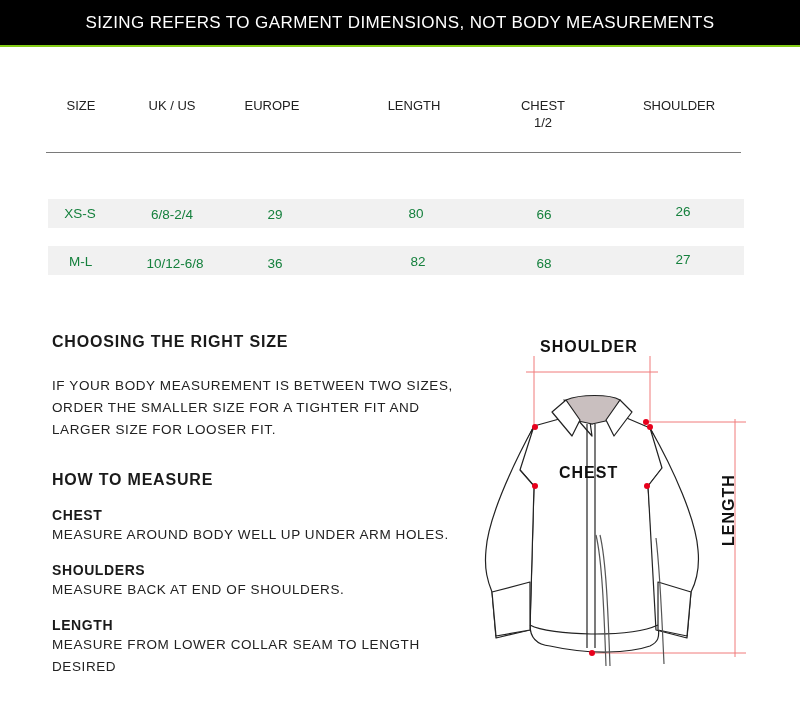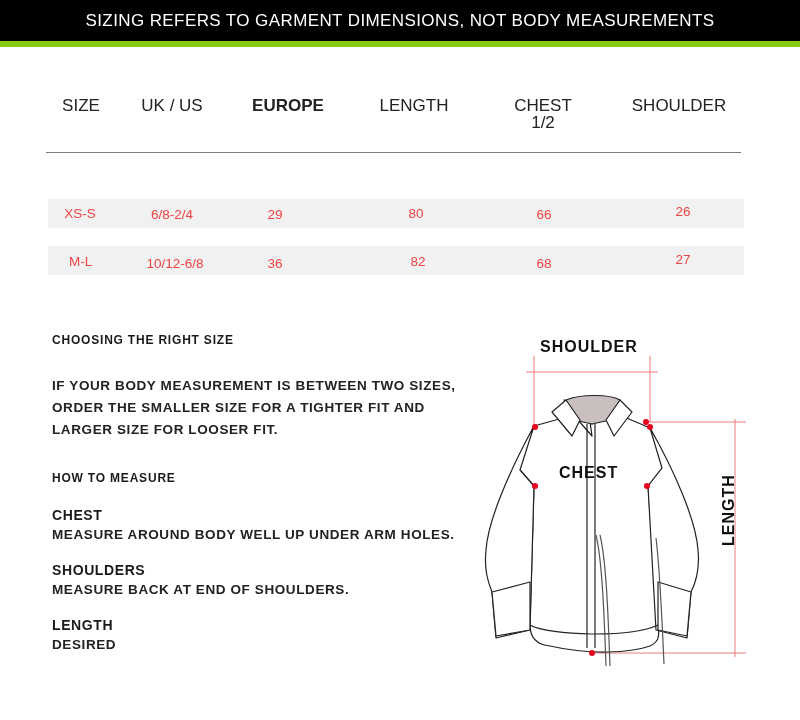--- a/index.html
+++ b/index.html
@@ -2,45 +2,45 @@
 <html><head>
   <meta charset="utf-8">
   <style>
     html, body { margin: 0; padding: 0; }
     body {
       width: 800px; height: 720px; background: #ffffff; position: relative; overflow: hidden;
       font-family: "Liberation Sans", "DejaVu Sans", sans-serif; color: #1a1a1a;
     }
     .banner {
       position: absolute; left: 0; top: 0; width: 800px; height: 47px; background: #000;
-      border-bottom: 6px solid #84cc16; box-sizing: border-box;
+      border-bottom: 2px solid #84cc16; box-sizing: border-box;
       color: #fff; font-size: 17px; letter-spacing: 0.4px;
       display: flex; align-items: center; justify-content: center;
     }
-    .hdr { position: absolute; top: 97px; font-size: 17px; color: #222; text-align: center; line-height: 17px; }
+    .hdr { position: absolute; top: 97px; font-size: 13px; color: #222; text-align: center; line-height: 17px; }
     .divider { position: absolute; left: 46px; top: 152px; width: 695px; height: 1px; background: #7a7a7a; }
     .row { position: absolute; left: 48px; width: 696px; height: 29px; background: #f1f1f1; }
-    .cell { position: absolute; font-size: 13.5px; color: #ef4444; text-align: center; transform: translateX(-50%); white-space: nowrap; }
-    .h2 { position: absolute; left: 52px; font-size: 12px; letter-spacing: 0.8px; color: #1a1a1a; font-weight: 700; }
-    .p { position: absolute; left: 52px; font-size: 13.5px; letter-spacing: 0.6px; color: #222; line-height: 22px; font-weight: bold; }
+    .cell { position: absolute; font-size: 13.5px; color: #15803d; text-align: center; transform: translateX(-50%); white-space: nowrap; }
+    .h2 { position: absolute; left: 52px; font-size: 16px; letter-spacing: 0.8px; color: #1a1a1a; font-weight: 700; }
+    .p { position: absolute; left: 52px; font-size: 13.5px; letter-spacing: 0.6px; color: #222; line-height: 22px; }
     .h3 { position: absolute; left: 52px; font-size: 14px; letter-spacing: 0.6px; color: #1a1a1a; font-weight: 700; }
     .diagram { position: absolute; left: 470px; top: 320px; width: 320px; height: 370px; }
     .dlabel { position: absolute; font-size: 16px; letter-spacing: 1px; font-weight: 700; color: #111; }
   </style>
 </head>
 <body>
 
 <div class="banner">
   <span>SIZING REFERS TO GARMENT DIMENSIONS, NOT BODY MEASUREMENTS</span>
 </div>
 
 <div>
   <div class="hdr" style="left:81px;transform:translateX(-50%);">SIZE</div>
   <div class="hdr" style="left:172px;transform:translateX(-50%);">UK / US</div>
-  <div class="hdr" style="left:288px;transform:translateX(-50%);font-weight:bold;">EUROPE</div>
+  <div class="hdr" style="left:272px;transform:translateX(-50%);">EUROPE</div>
   <div class="hdr" style="left:414px;transform:translateX(-50%);">LENGTH</div>
   <div class="hdr" style="left:543px;transform:translateX(-50%);">
     <div>CHEST</div>
     <div>1/2</div>
   </div>
   <div class="hdr" style="left:679px;transform:translateX(-50%);">SHOULDER</div>
 
   <div class="divider"></div>
 
   <div class="row" style="top:199px;"></div>
@@ -70,20 +70,21 @@
 <div class="h2" style="top:471px;">HOW TO MEASURE</div>
 
 <div class="h3" style="top:507px;">CHEST</div>
 <div class="p" style="top:524px;">MEASURE AROUND BODY WELL UP UNDER ARM HOLES.</div>
 
 <div class="h3" style="top:562px;">SHOULDERS</div>
 <div class="p" style="top:579px;">MEASURE BACK AT END OF SHOULDERS.</div>
 
 <div class="h3" style="top:617px;">LENGTH</div>
 <div class="p" style="top:634px;">
+  <div>MEASURE FROM LOWER COLLAR SEAM TO LENGTH</div>
   <div>DESIRED</div>
 </div>
 
 <div class="diagram">
   <svg width="320" height="370" viewBox="0 0 320 370">
 
     <g stroke="#f07a7a" stroke-width="1" fill="none">
       <line x1="64" y1="36" x2="64" y2="106"></line>
       <line x1="180" y1="36" x2="180" y2="102"></line>
       <line x1="56" y1="52" x2="188" y2="52"></line>

